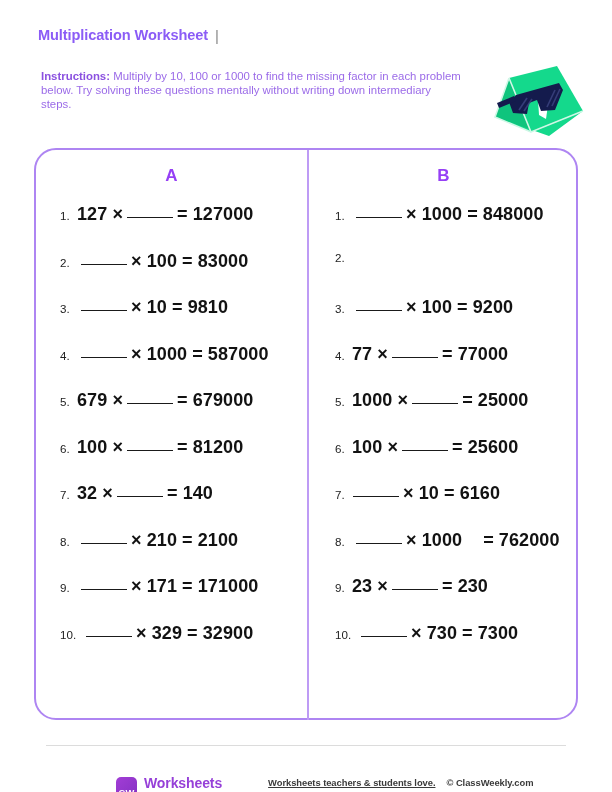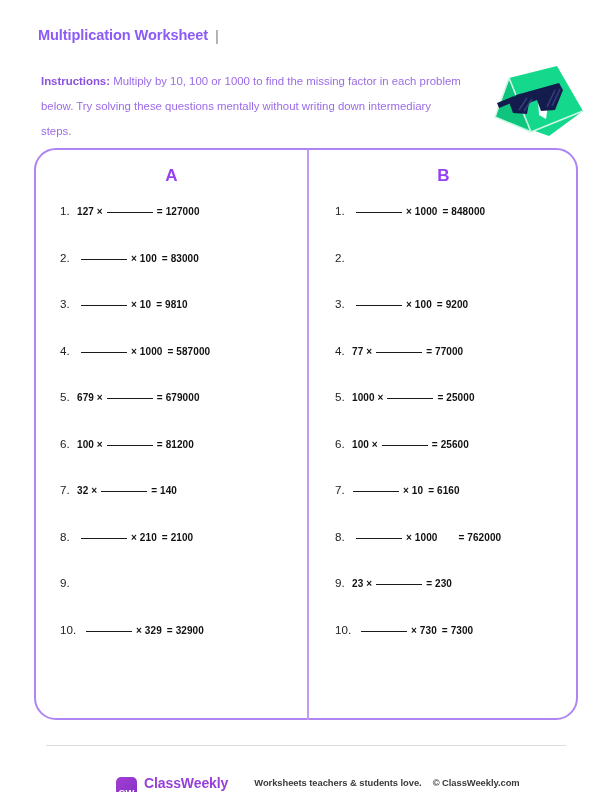--- a/index.html
+++ b/index.html
@@ -54,21 +54,21 @@
     letter-spacing: -0.05px;
   }
 
   
   .instructions {
     position: absolute;
     left: 41px;
     top: 69px;
     width: 420px;
     font-size: 11.4px;
-    line-height: 25px;
+    line-height: 14px;
     color: #9B6BE8;
   }
   .instructions b {
     color: #8B51E0;
     font-weight: bold;
   }
 
   
   .illus {
     position: absolute;
@@ -132,21 +132,21 @@
   .p-num {
     font-size: 11.6px;
     font-weight: normal;
     color: #222222;
     min-width: 17px;
     text-align: left;
     flex: 0 0 auto;
   }
   .p-num.wide { min-width: 22px; }
   .p-body {
-    font-size: 10px;
+    font-size: 18px;
     font-weight: bold;
     color: #121212;
     letter-spacing: 0.1px;
     display: flex;
     align-items: baseline;
   }
   .p-seg { display: inline-block; }
   .p-blank {
     display: inline-block;
     width: 46px;
@@ -191,22 +191,23 @@
     font-size: 14px;
     font-weight: bold;
     color: #9640D8;
     margin-left: 7px;
     letter-spacing: -0.1px;
   }
   .footer-tag {
     font-size: 9.4px;
     font-weight: bold;
     color: #3a3a3a;
-    margin-left: 26px;
+    margin-left: 46px;
     letter-spacing: -0.05px;
+    text-decoration: underline;
   }
   .footer-copy {
     font-size: 9.4px;
     font-weight: bold;
     color: #3a3a3a;
     margin-left: 11px;
     letter-spacing: -0.05px;
   }
 </style>
 </head>
@@ -316,20 +317,25 @@
           <span class="p-num">8.</span>
           <span class="p-body">
             <span class="p-blank"></span>
             <span class="p-seg">× 210</span>
             <span class="p-seg" style="margin-left:5px">= 2100</span>
           </span>
         </div>
 
         <div class="problem">
           <span class="p-num">9.</span>
+          <span class="p-body">
+            <span class="p-blank"></span>
+            <span class="p-seg">× 171</span>
+            <span class="p-seg" style="margin-left:5px">= 171000</span>
+          </span>
         </div>
 
         <div class="problem">
           <span class="p-num wide">10.</span>
           <span class="p-body">
             <span class="p-blank"></span>
             <span class="p-seg">× 329</span>
             <span class="p-seg" style="margin-left:5px">= 32900</span>
           </span>
         </div>
@@ -426,18 +432,18 @@
           </span>
         </div>
 
       </div>
     </div>
   </div>
 
   <div class="footer-rule"></div>
   <div class="footer">
     <div class="logo-badge">CW</div>
-    <div class="logo-word">ClassWeekly</div>
+    <div class="logo-word">Worksheets</div>
     <div class="footer-tag">Worksheets teachers &amp; students love.</div>
     <div class="footer-copy">© ClassWeekly.com</div>
   </div>
 
 </div>
 
 </body></html>

